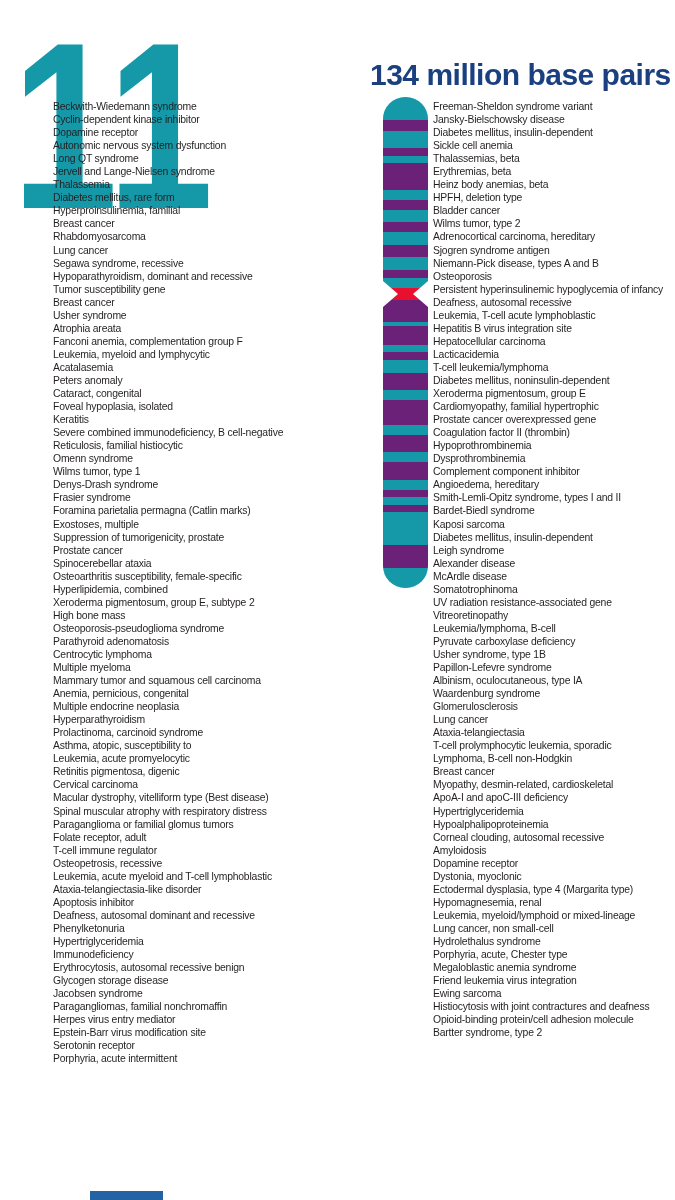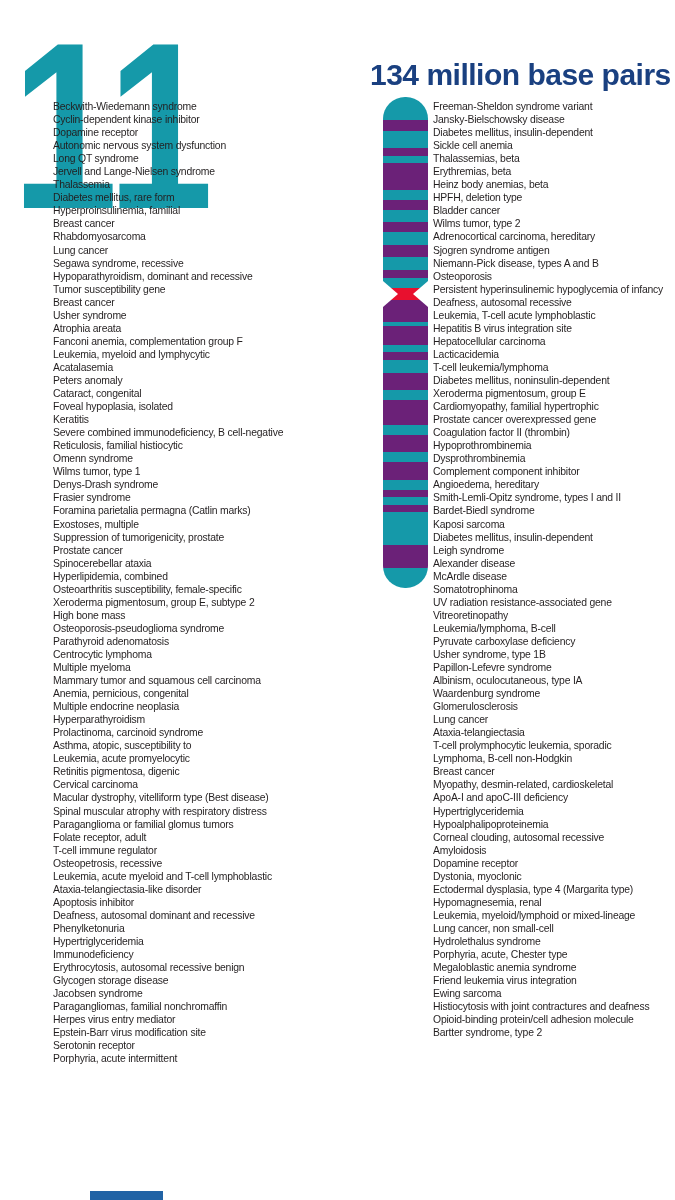--- a/index.html
+++ b/index.html
@@ -79,22 +79,22 @@
       <div>Reticulosis, familial histiocytic</div>
       <div>Omenn syndrome</div>
       <div>Wilms tumor, type 1</div>
       <div>Denys-Drash syndrome</div>
       <div>Frasier syndrome</div>
       <div>Foramina parietalia permagna (Catlin marks)</div>
       <div>Exostoses, multiple</div>
       <div>Suppression of tumorigenicity, prostate</div>
       <div>Prostate cancer</div>
       <div>Spinocerebellar ataxia</div>
+      <div>Osteoarthritis susceptibility, female-specific</div>
       <div>Hyperlipidemia, combined</div>
-      <div>Osteoarthritis susceptibility, female-specific</div>
       <div>Xeroderma pigmentosum, group E, subtype 2</div>
       <div>High bone mass</div>
       <div>Osteoporosis-pseudoglioma syndrome</div>
       <div>Parathyroid adenomatosis</div>
       <div>Centrocytic lymphoma</div>
       <div>Multiple myeloma</div>
       <div>Mammary tumor and squamous cell carcinoma</div>
       <div>Anemia, pernicious, congenital</div>
       <div>Multiple endocrine neoplasia</div>
       <div>Hyperparathyroidism</div>

